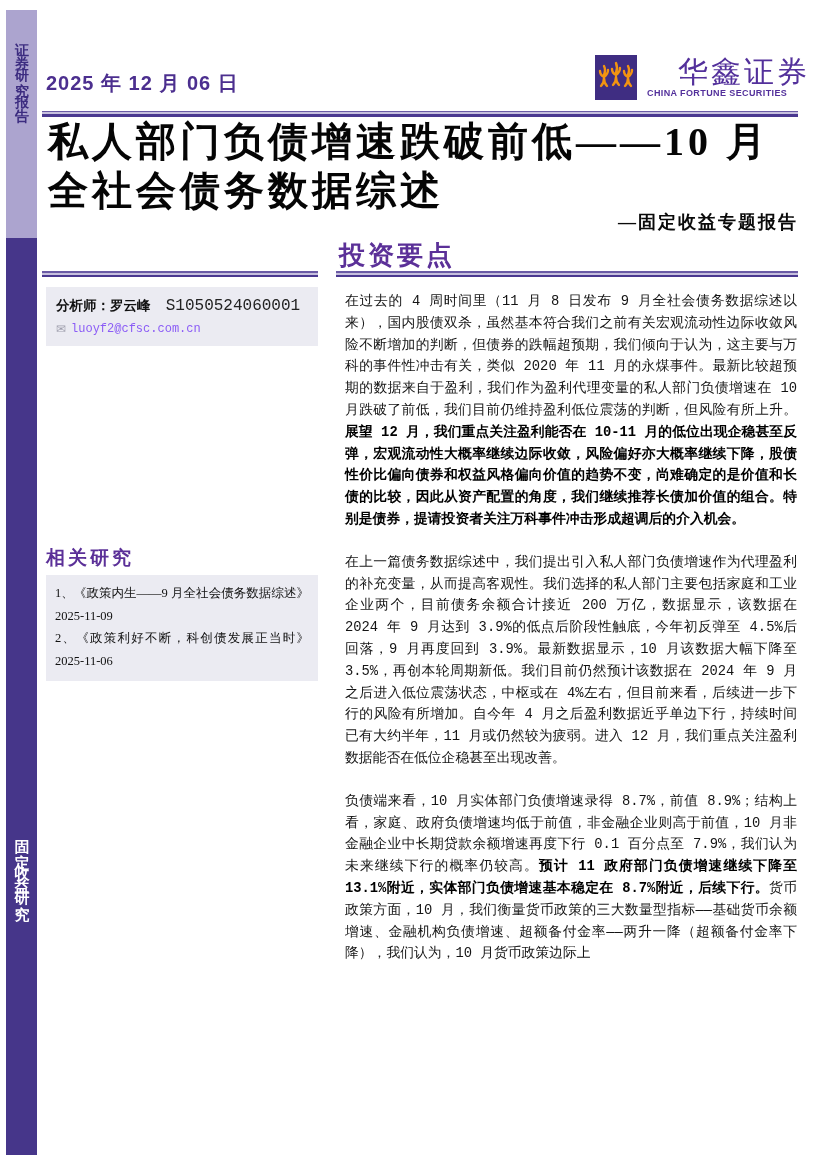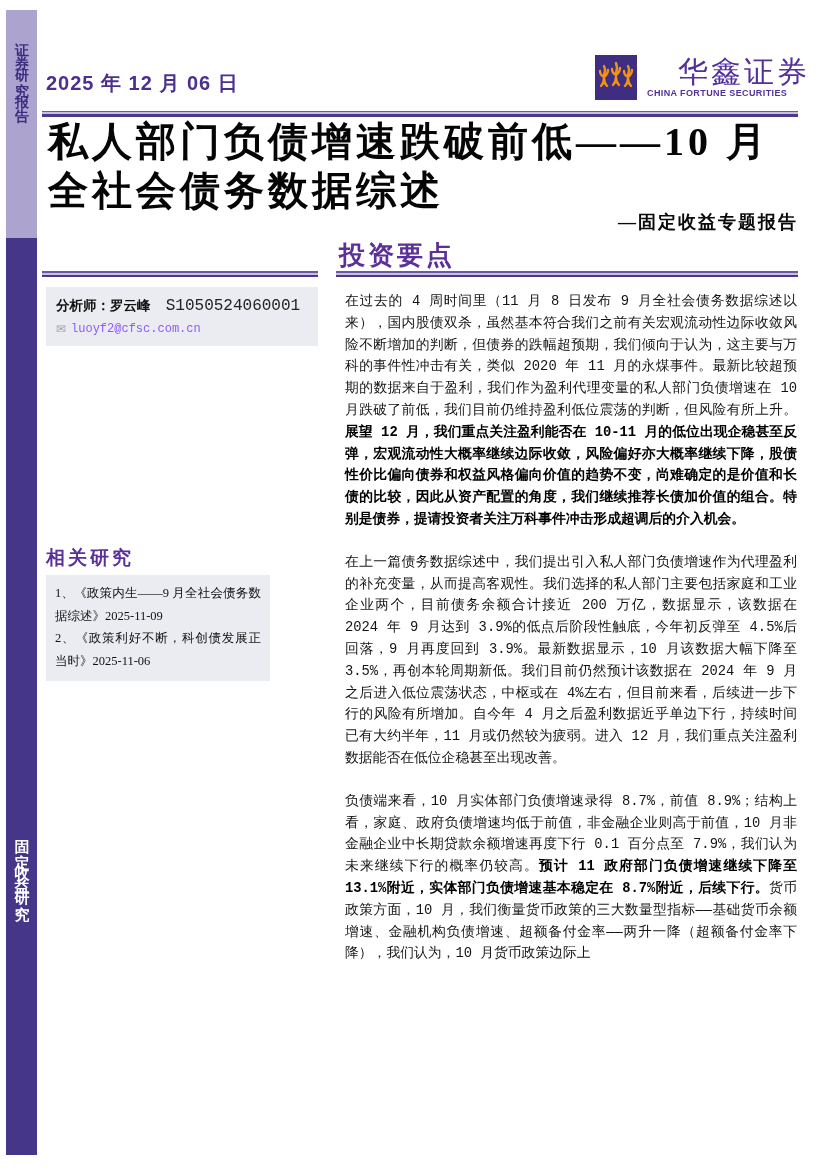--- a/index.html
+++ b/index.html
@@ -70,21 +70,21 @@
     font-family:"Liberation Mono","DejaVu Sans Mono",monospace;
     font-size:12px; color:#8b5cf6;
   }
 
   .section-heading {
     font-weight:bold; color:#5b3098; letter-spacing:3px;
     font-family:"Liberation Serif",serif;
   }
   .related-heading { left:46px; top:545px; font-size:19px; }
   .related-box {
-    left:46px; top:575px; width:224px; background:#ebebf2;
+    left:46px; top:575px; width:272px; background:#ebebf2;
     padding:7px 9px 9px; font-size:12.5px; line-height:1.8;
     text-align:justify; color:#111;
   }
   .related-item { margin:0; }
 
   
   .invest-heading { left:339px; top:238px; font-size:26px; }
   .summary-body {
     left:345px; top:291px; width:452px; font-size:13.8px; line-height:1.58;
     text-align:justify; color:#141414;

